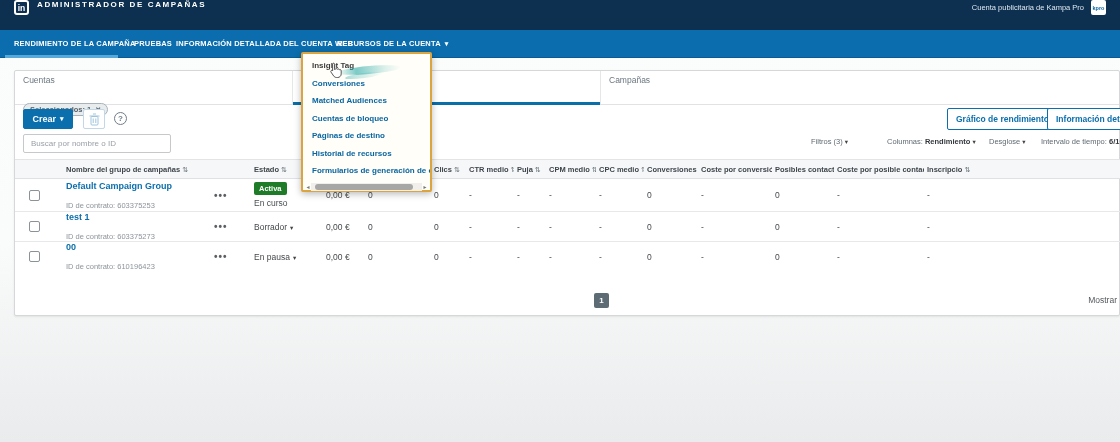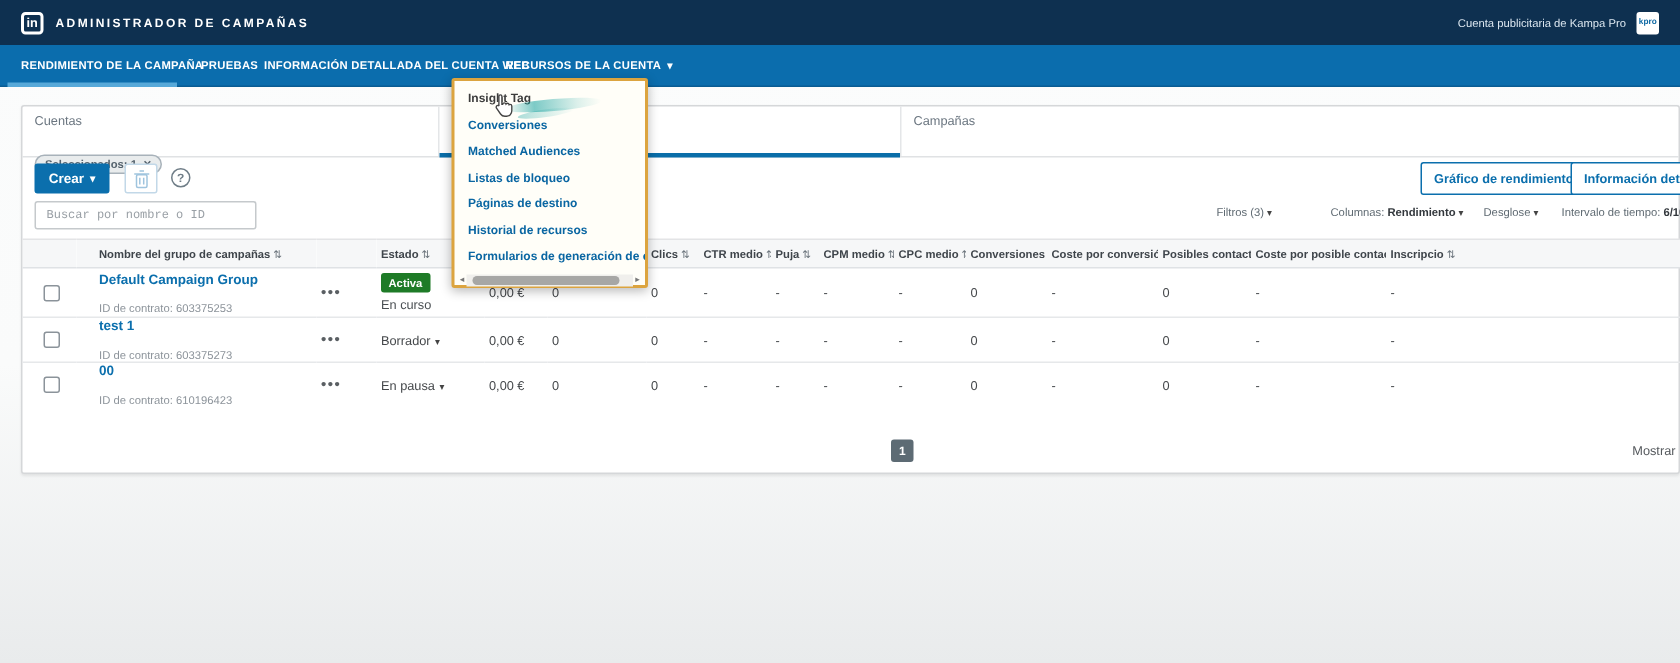--- a/index.html
+++ b/index.html
@@ -6,21 +6,21 @@
   html,body { width:1120px; height:442px; overflow:hidden; }
   body {
     position:relative;
     font-family:"Liberation Sans", sans-serif;
     background:linear-gradient(180deg,#fbfcfc 0%, #fafbfb 55%, #e9ebec 100%);
   }
   .abs { position:absolute; }
 
   
   .topbar { left:0; top:0; width:1120px; height:30px; background:#0e3050;
-            display:flex; align-items:center; padding:0 14px; }
+            display:flex; align-items:flex-start; padding:0 14px; }
   .li-logo { width:15px; height:15px; border:2px solid #fff; border-radius:3px;
              color:#fff; font-size:8.5px; font-weight:bold; display:flex;
              align-items:center; justify-content:center; margin-right:8px; }
   .app-title { color:#fff; font-size:8px; font-weight:bold; letter-spacing:1.6px; }
   .topbar-right { margin-left:auto; display:flex; align-items:center; gap:7px; }
   .account-label { color:#dce7f0; font-size:7.5px; }
   .account-logo { width:15px; height:15px; background:#fff; border-radius:2px;
                   color:#0a66a2; font-size:5.5px; font-weight:bold; display:flex;
                   align-items:center; justify-content:center; }
 
@@ -54,21 +54,21 @@
   .btn-create .caret { font-size:7px; }
   .btn-trash { left:68px; top:38px; width:22px; height:20px; border:1px solid #c2d8e8; border-radius:2px;
                background:#fff; display:flex; align-items:center; justify-content:center; cursor:pointer; }
   .help { left:99px; top:41px; width:13px; height:13px; border:1px solid #6f7d87; border-radius:50%;
           color:#6f7d87; font-size:8px; font-weight:bold; display:flex; align-items:center;
           justify-content:center; cursor:pointer; }
   .btn-outline { position:absolute; top:37px; height:22px; background:#fff; border:1px solid #0b6fad;
                  border-radius:2px; color:#0b6fad; font-size:8.5px; font-weight:bold;
                  display:flex; align-items:center; padding:0 8px; white-space:nowrap; cursor:pointer; }
   .search { left:8px; top:63px; width:148px; height:19px; border:1px solid #c5c9cc; border-radius:2px;
-            font-size:8px; color:#555; padding:0 7px; outline:none; font-family:Liberation Mono, monospace; }
+            font-size:8px; color:#555; padding:0 7px; outline:none; font-family:Liberation Sans, sans-serif; }
   .search::placeholder { color:#9aa0a6; }
 
   
   .filters { left:770px; top:66px; width:336px; height:14px; font-size:7.5px; color:#5f6a72; white-space:nowrap; }
   .filters .f { position:absolute; top:0; cursor:pointer; }
   .filters b { color:#33383d; }
   .f-caret { font-size:6.5px; margin-left:2px; color:#444; }
 
   
   table.grid { position:absolute; left:0; top:88px; width:1104px; border-collapse:collapse; table-layout:fixed; }
@@ -302,21 +302,21 @@
     </table>
 
   <div class="abs page-btn">1</div>
   <div class="abs show-text">Mostrar</div>
 </div>
 
 <div class="abs dropdown">
   <div class="dd-item first">Insight Tag</div>
   <div class="dd-item">Conversiones</div>
   <div class="dd-item">Matched Audiences</div>
-  <div class="dd-item">Listas de bloqueo</div>
+  <div class="dd-item">Cuentas de bloqueo</div>
   <div class="dd-item">Páginas de destino</div>
   <div class="dd-item">Historial de recursos</div>
   <div class="dd-item">Formularios de generación de contacto</div>
   <div class="dd-scroll">
     <span class="dd-arrow">◂</span>
     <span class="dd-track">
         <span class="dd-thumb"></span>
       </span>
     <span class="dd-arrow">▸</span>
   </div>

